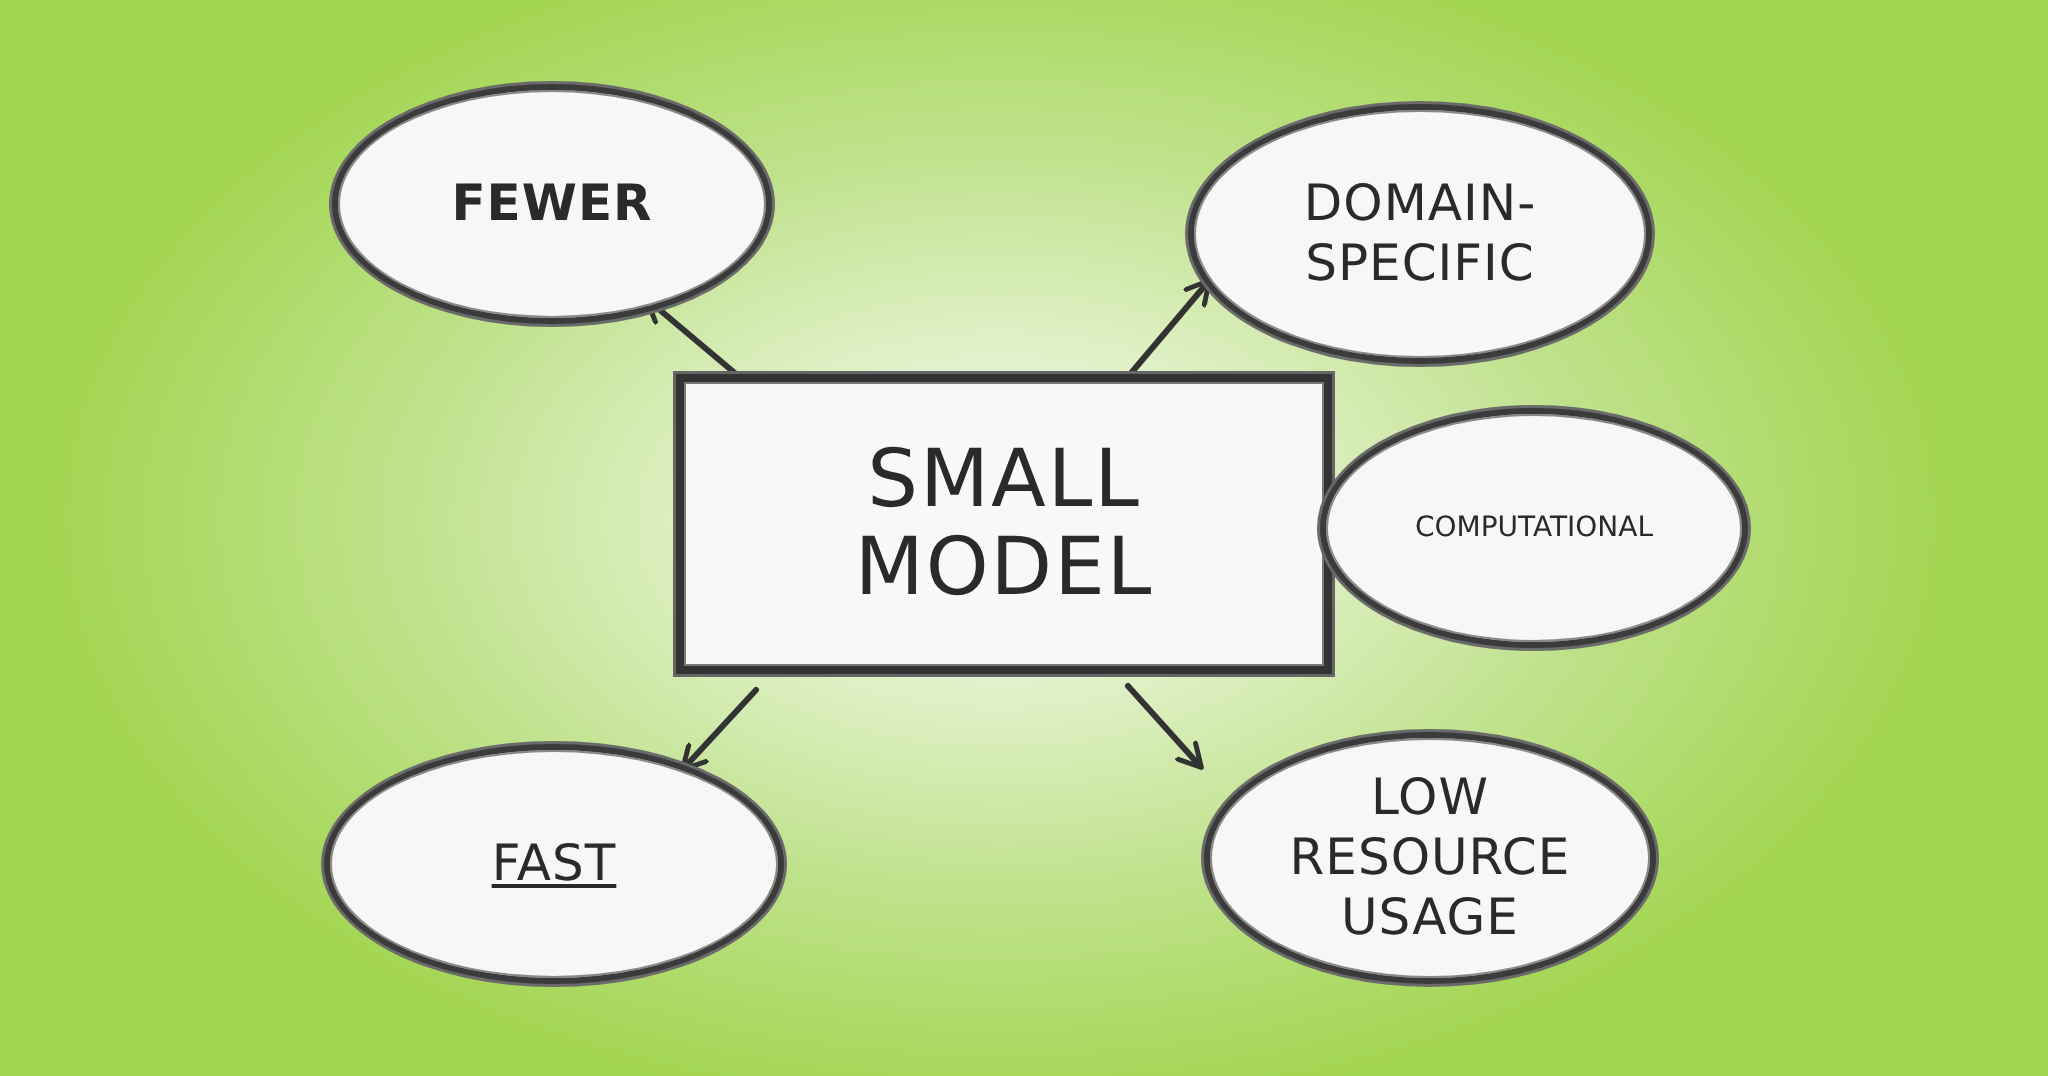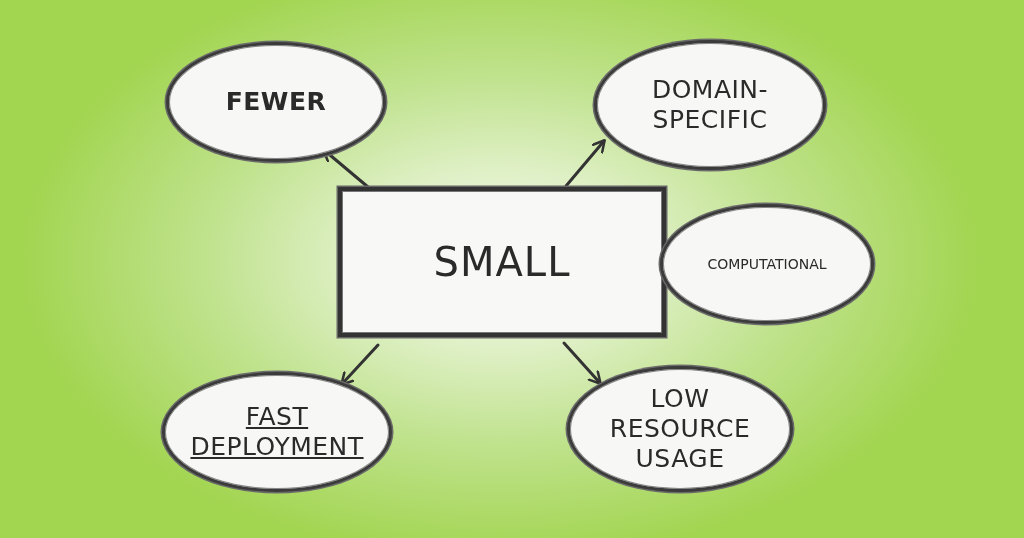--- a/index.html
+++ b/index.html
@@ -51,48 +51,48 @@
     <line x1="566" y1="186" x2="604" y2="141" marker-end="url(#arrow)"></line>
     <line x1="634" y1="267" x2="662" y2="267" marker-end="url(#arrow)"></line>
     <line x1="378" y1="345" x2="342" y2="384" marker-end="url(#arrow)"></line>
     <line x1="564" y1="343" x2="600" y2="383" marker-end="url(#arrow)"></line>
   </g>
 </svg>
 
 <div class="node center-box">
   <div>
     <span class="lbl">Small</span>
+    <span class="lbl">Model</span>
   </div>
 </div>
 
 <div class="node ellipse" style="left:166px; top:42px; width:220px; height:120px;font-weight:bold;">
   <div>
     <span class="lbl">Fewer</span>
   </div>
 </div>
 
-<div class="node ellipse" style="left:594px; top:40px; width:232px; height:130px;">
+<div class="node ellipse" style="left:594px; top:52px; width:232px; height:130px;">
   <div>
     <span class="lbl">Domain-</span>
     <span class="lbl">Specific</span>
   </div>
 </div>
 
 <div class="node ellipse" style="left:660px; top:204px; width:214px; height:120px; font-size:14px; line-height:28px; letter-spacing:0;">
   <div>
     <span class="lbl">Computational</span>
   </div>
 </div>
 
 <div class="node ellipse" style="left:162px; top:372px; width:230px; height:120px;text-decoration:underline;">
   <div>
     <span class="lbl">Fast</span>
-    <span class="lbl">Deployment</span>
   </div>
 </div>
 
-<div class="node ellipse" style="left:567px; top:366px; width:226px; height:126px;">
+<div class="node ellipse" style="left:602px; top:366px; width:226px; height:126px;">
   <div>
     <span class="lbl">Low</span>
     <span class="lbl">Resource</span>
     <span class="lbl">Usage</span>
   </div>
 </div>
 
 </body></html>

